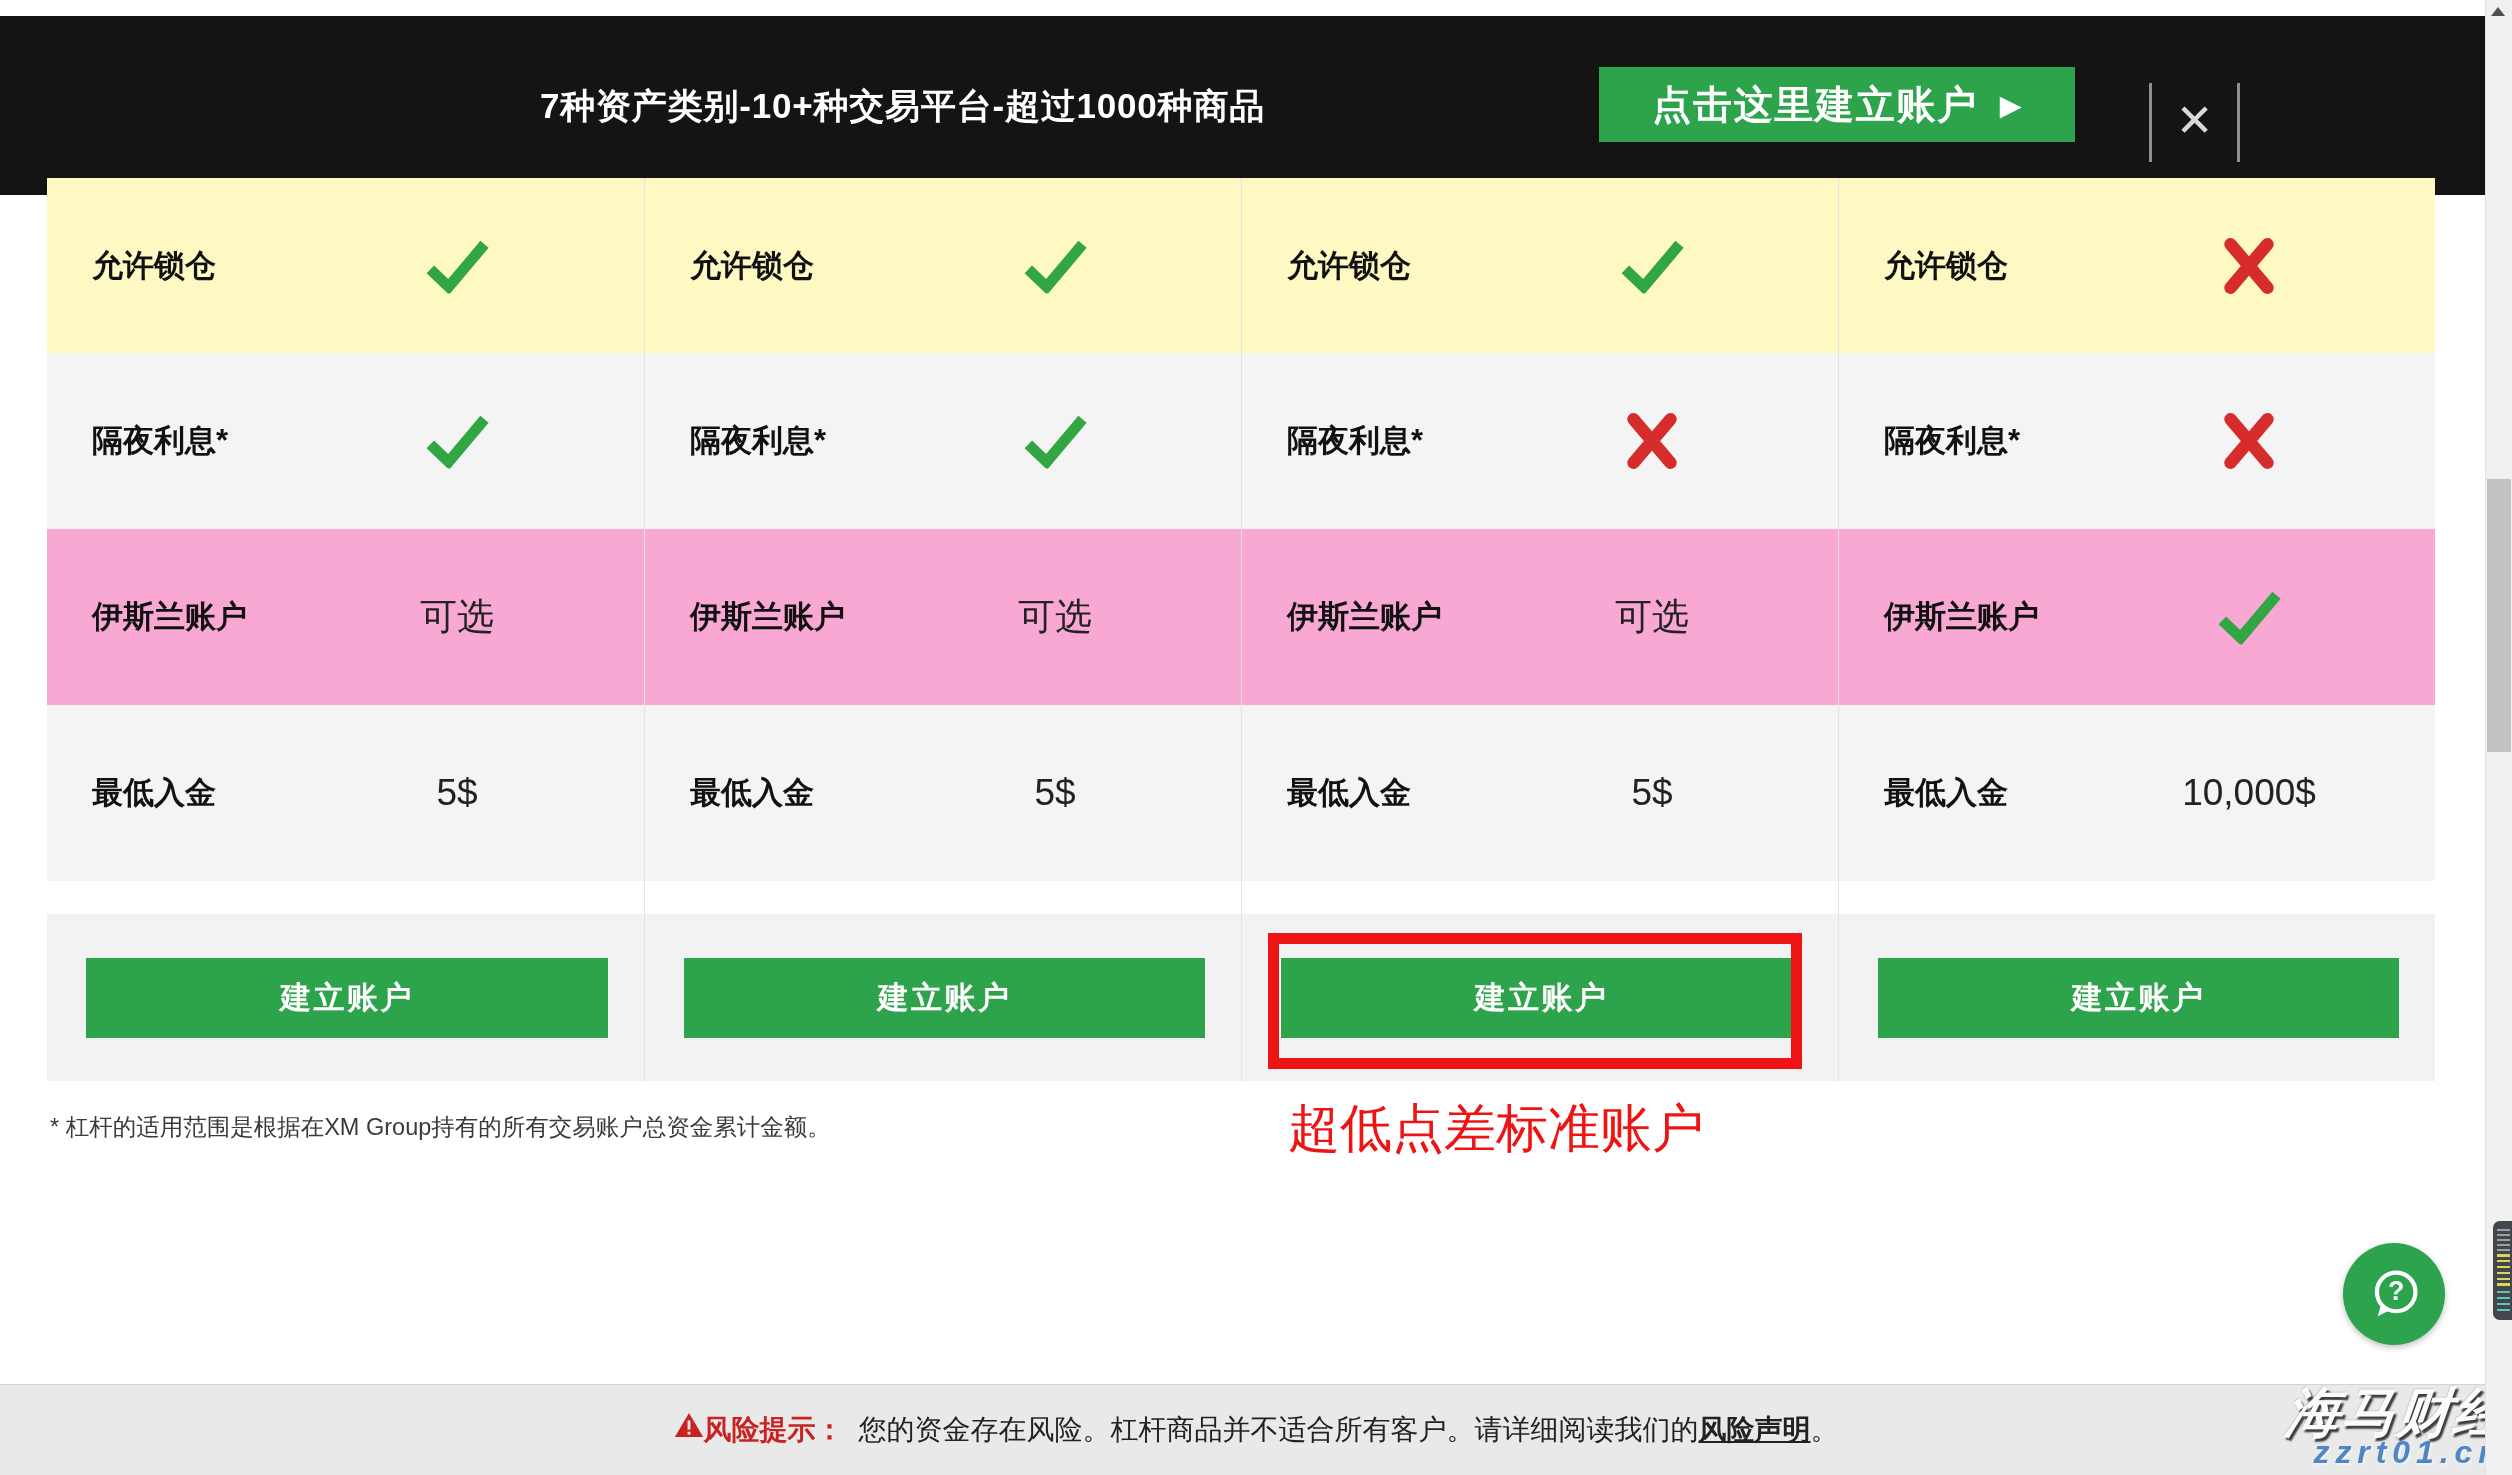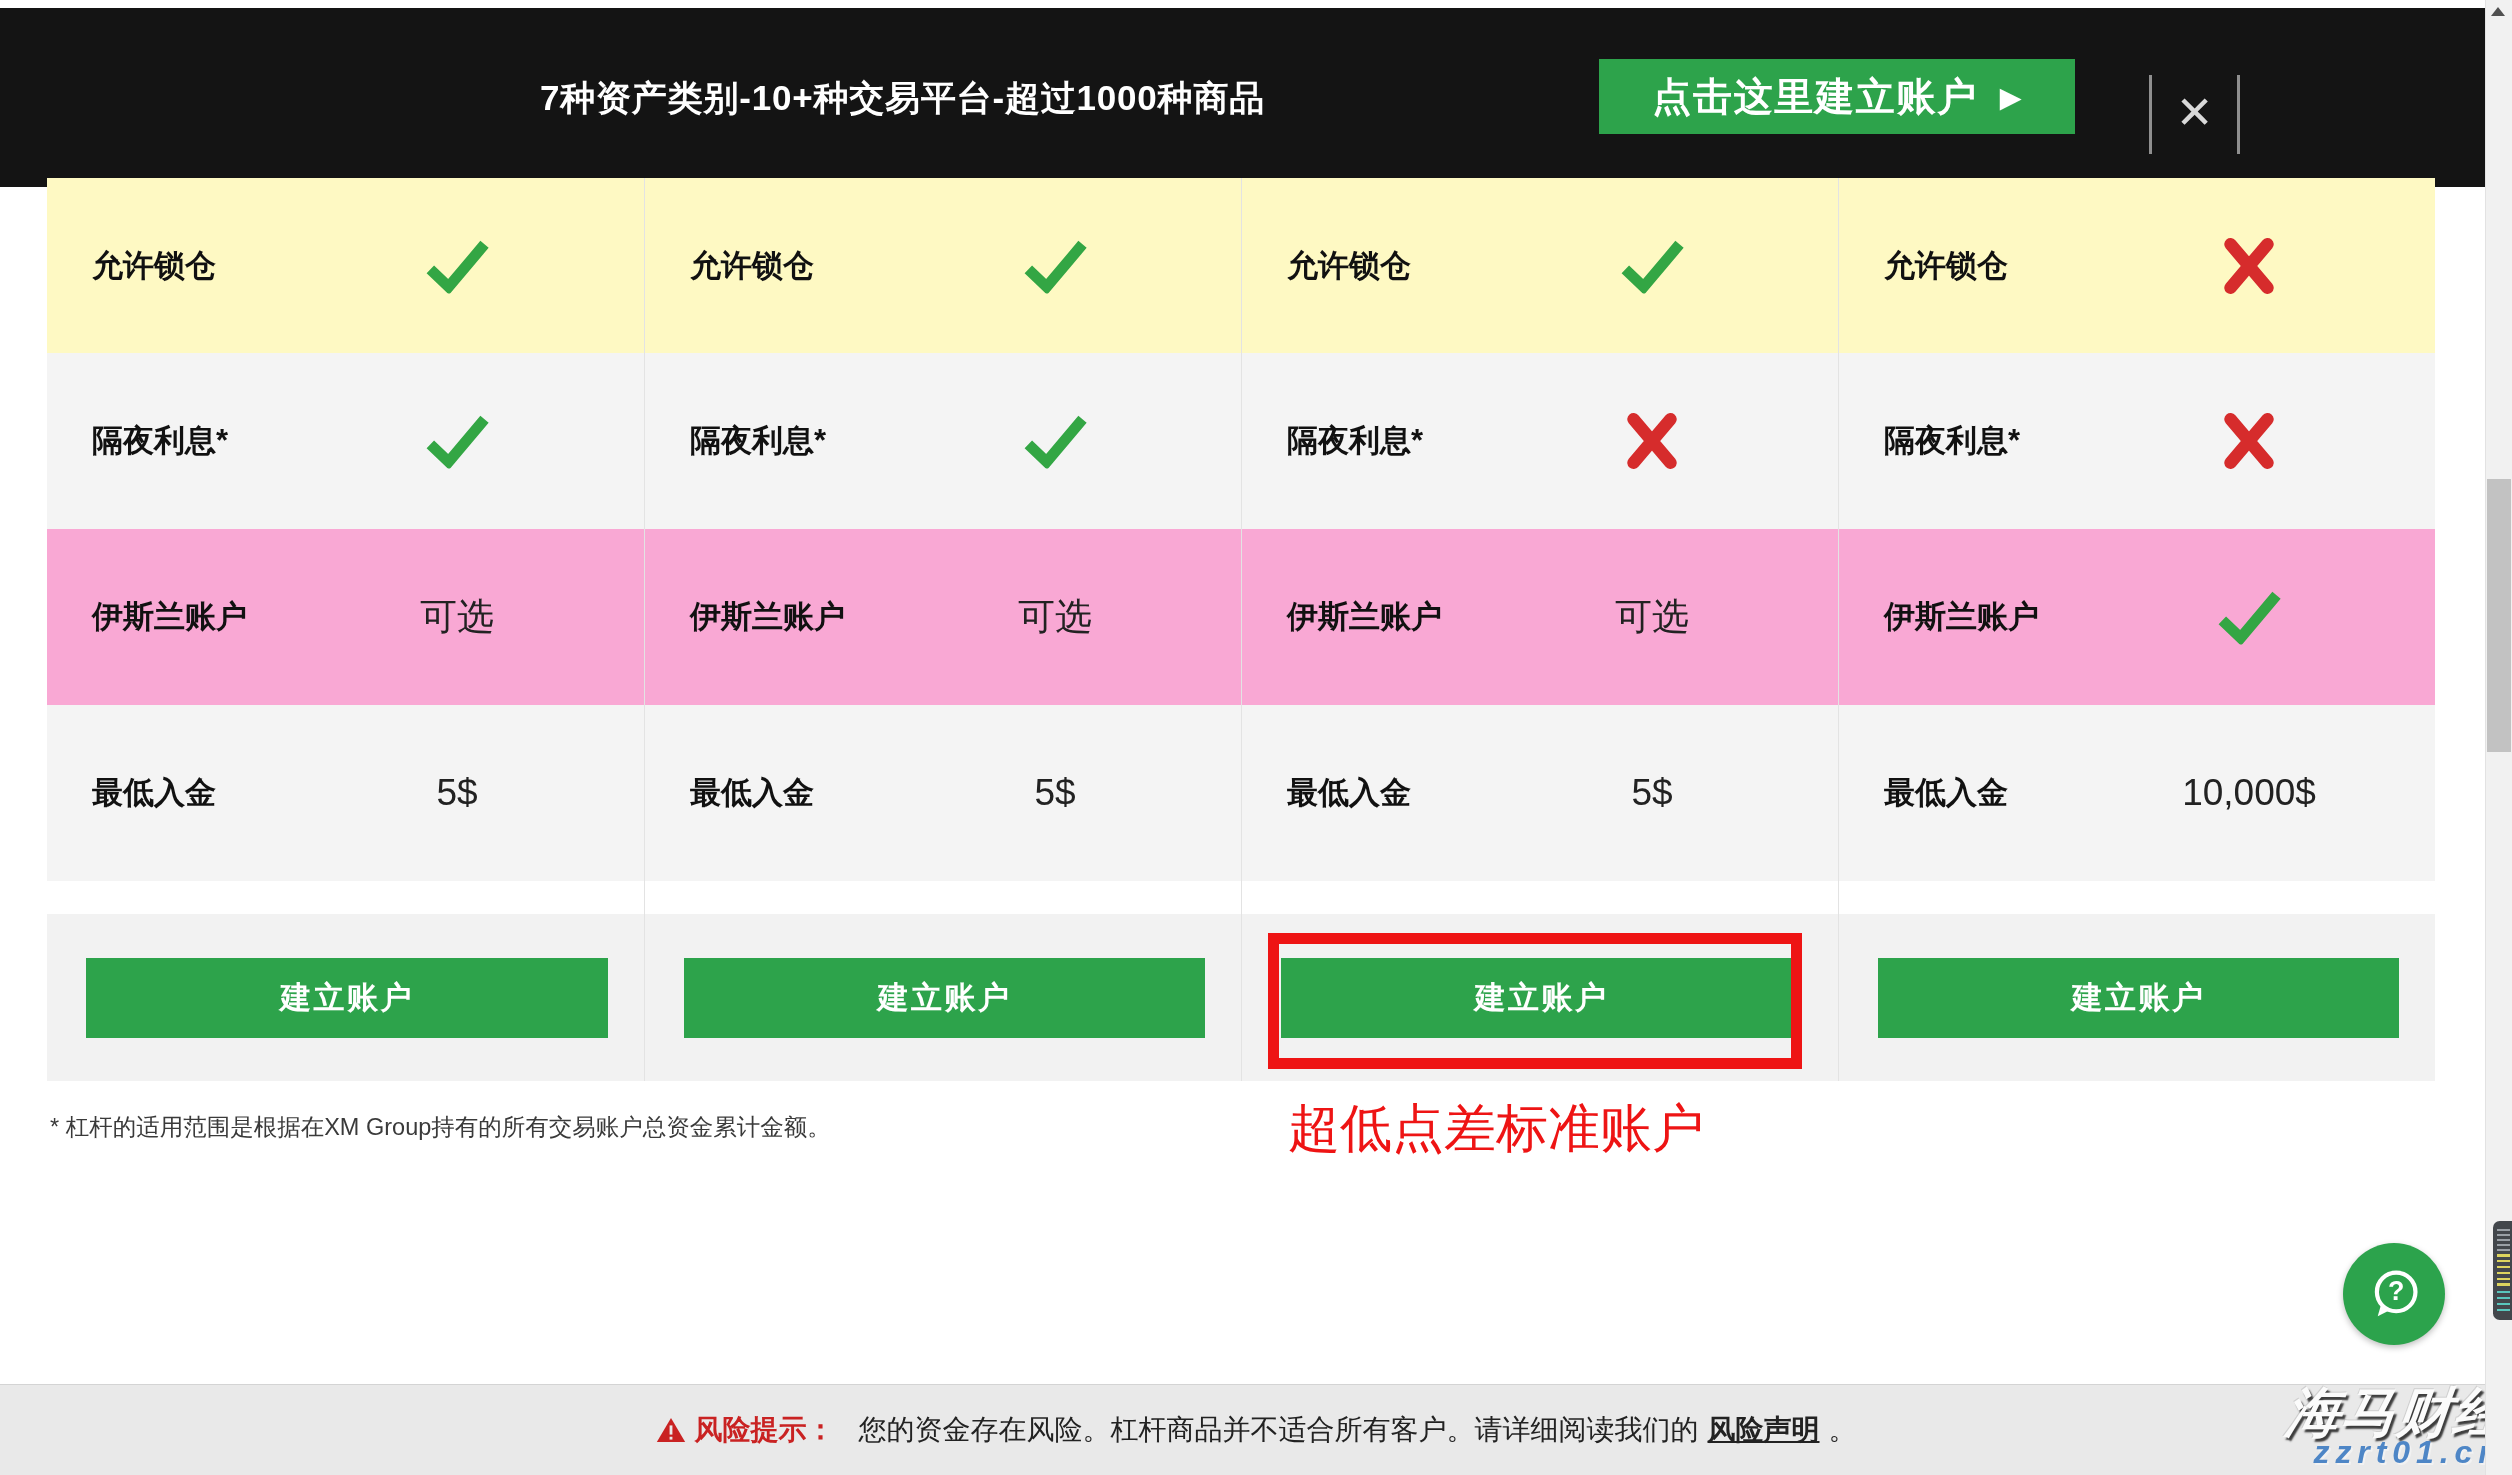--- a/index.html
+++ b/index.html
@@ -1,20 +1,20 @@
 <!DOCTYPE html>
 <html style="font-size:13.4px"><head>
 <meta charset="utf-8">
 <style>
   html,body{margin:0;padding:0;background:#fff;}
   #page{position:relative;width:2512px;height:1475px;overflow:hidden;
         font-family:"Liberation Sans","DejaVu Sans",sans-serif;background:#fff;}
 
   
-  #topbar{position:absolute;left:0;top:8px;width:2512px;height:179px;background:#141414;}
+  #topbar{position:absolute;left:0;top:16px;width:2512px;height:179px;background:#141414;}
   #banner-title{position:absolute;left:540px;top:50%;transform:translateY(-50%);
     color:#ffffff;font-size:35px;font-weight:700;letter-spacing:0.8px;white-space:nowrap;}
   #cta{position:absolute;left:1599px;top:51px;width:476px;height:75px;background:#2da34b;
     display:flex;align-items:center;justify-content:center;gap:22px;cursor:pointer;border-radius:0;}
   #cta .cta-text{color:#fff;font-size:39px;font-weight:700;letter-spacing:1.7px;white-space:nowrap;}
   #cta .cta-arrow{color:#fff;font-size:28.5px;line-height:1;transform:translateY(0.8px);}
   .vsep{position:absolute;top:67px;width:2.5px;height:79px;background:#8f8f8f;}
   #vsep-l{left:2149px;} #vsep-r{left:2237px;}
   #close-btn{position:absolute;left:2165px;top:64px;width:59px;height:80px;display:flex;
     align-items:center;justify-content:center;color:#d9d9d9;font-size:45px;font-weight:700;cursor:pointer;}
@@ -43,21 +43,21 @@
     border:11px solid #ee1414;z-index:5;pointer-events:none;}
   #annotation-text{position:absolute;left:1288px;top:1094px;font-size:52px;color:#ee1414;
     white-space:nowrap;z-index:5;}
 
   
   #footnote{position:absolute;left:50px;top:1111px;font-size:23.5px;color:#3a3a3a;white-space:nowrap;}
 
   
   #riskbar{position:absolute;left:0;top:1384px;width:2512px;height:91px;background:#e9e9e9;
     border-top:1.7px solid #d4d4d4;box-sizing:border-box;display:flex;align-items:center;justify-content:center;}
-  #riskbar .risk-inner{display:flex;align-items:center;gap:9px;font-size:28px;color:#222;white-space:nowrap;}
+  #riskbar .risk-inner{display:flex;align-items:flex-start;gap:0;font-size:28px;color:#222;white-space:nowrap;}
   #risk-label{color:#c92222;font-weight:700;margin-right:15px;}
   #risk-link{font-weight:700;text-decoration:underline;color:#222;cursor:pointer;}
 
   
   #help-btn{position:absolute;left:2343px;top:1243px;width:102px;height:102px;border-radius:50%;
     background:#2ca34c;display:flex;align-items:center;justify-content:center;cursor:pointer;
     box-shadow:0 2.5px 6.7px rgba(0,0,0,.25);z-index:6;}
 
   
   #wm1{position:absolute;right:3.4px;top:1377px;font-size:54px;font-weight:900;font-style:italic;

